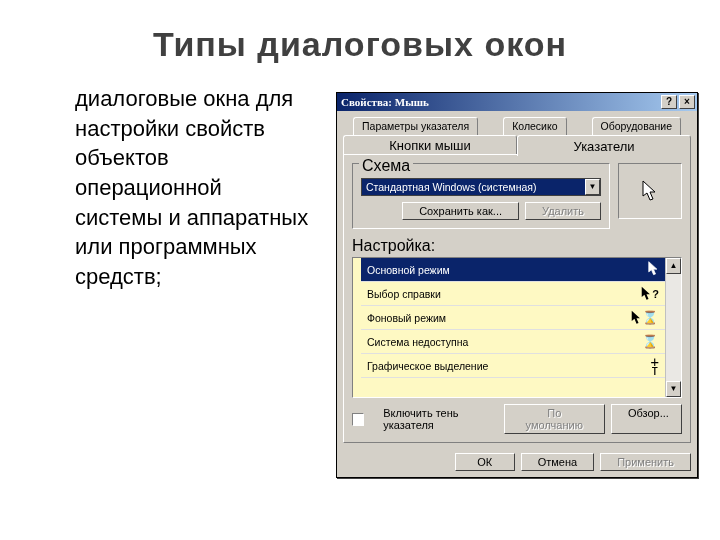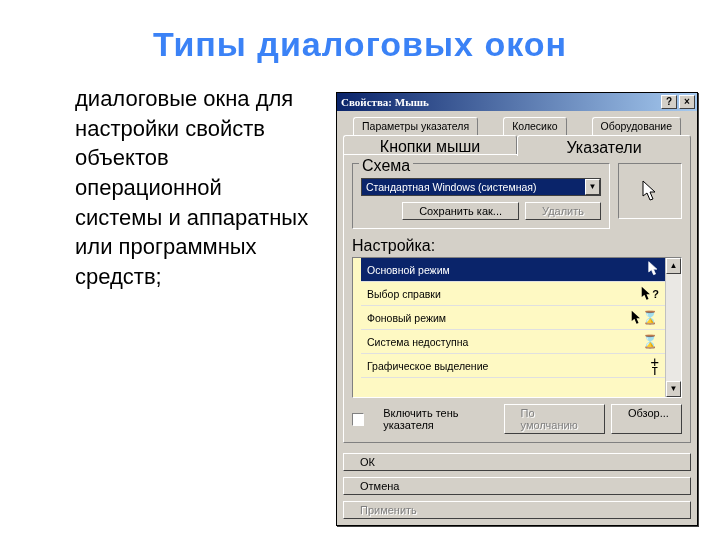--- a/index.html
+++ b/index.html
@@ -6,21 +6,21 @@
   body {
     margin: 0;
     width: 720px;
     height: 540px;
     background: #fff;
     font-family: Arial, sans-serif;
     overflow: hidden;
     position: relative;
   }
   .slide-title {
-    color: #3b82f6;
+    color: #404040;
     font-size: 34px;
     font-weight: bold;
     text-align: center;
     margin: 25px 0 20px 0;
     letter-spacing: 1px;
   }
   .content {
     display: flex;
     padding: 0 30px 0 75px;
   }
@@ -72,21 +72,21 @@
   .tab-row { display: flex; position: absolute; }
   .tab-row.back { top: 0; left: 10px; right: 10px; justify-content: space-between; }
   .tab-row.front { top: 18px; left: 0; right: 0; justify-content: space-between; }
   .tab {
     background: #d4d0c8;
     border: 1px solid #fff;
     border-right-color: #808080;
     border-bottom: none;
     border-radius: 3px 3px 0 0;
     padding: 2px 4px;
-    font-size: 16px;
+    font-size: 13px;
     height: 19px;
     white-space: nowrap;
   }
   .tab.back-tab { padding: 2px 8px; font-size: 10.5px; }
   .tab.active { background: #d4d0c8; height: 21px; padding-top: 3px; }
   .tab-panel {
     border: 1px solid #fff;
     border-right-color: #808080;
     border-bottom-color: #808080;
     padding: 8px;
@@ -132,20 +132,21 @@
   }
   .btn-row { display: flex; gap: 6px; justify-content: flex-end; margin-top: 6px; }
   .win-btn {
     background: #d4d0c8;
     border: 1px solid #fff;
     border-right-color: #404040;
     border-bottom-color: #404040;
     padding: 2px 16px;
     font-size: 11px;
     min-width: 70px;
+    text-align: center;
   }
   .win-btn.disabled { color: #808080; text-shadow: 1px 1px 0 #fff; }
   .preview-box {
     width: 64px; height: 56px;
     border: 1px solid #808080;
     border-right-color: #fff;
     border-bottom-color: #fff;
     background: #d4d0c8;
     display: flex;
     align-items: center;
@@ -195,21 +196,20 @@
     border: 1px solid #808080;
     border-right-color: #fff;
     border-bottom-color: #fff;
   }
   .lower-btn-row { display: flex; gap: 6px; justify-content: flex-end; margin-top: 6px; }
   .dialog-buttons {
     display: flex;
     gap: 6px;
     justify-content: flex-end;
     padding: 6px;
-    flex-direction: column;
   }
   .label-txt { font-size: 16px; margin-bottom: 2px; }
   .svg-arrow { display: block; }
   .hourglass { font-size: 13px; }
   .crosshair { font-family: monospace; font-size: 14px; line-height: 8px; text-align:center; }
 </style>
 </head>
 <body>
 
 <div class="slide-title">Типы диалоговых окон</div>

